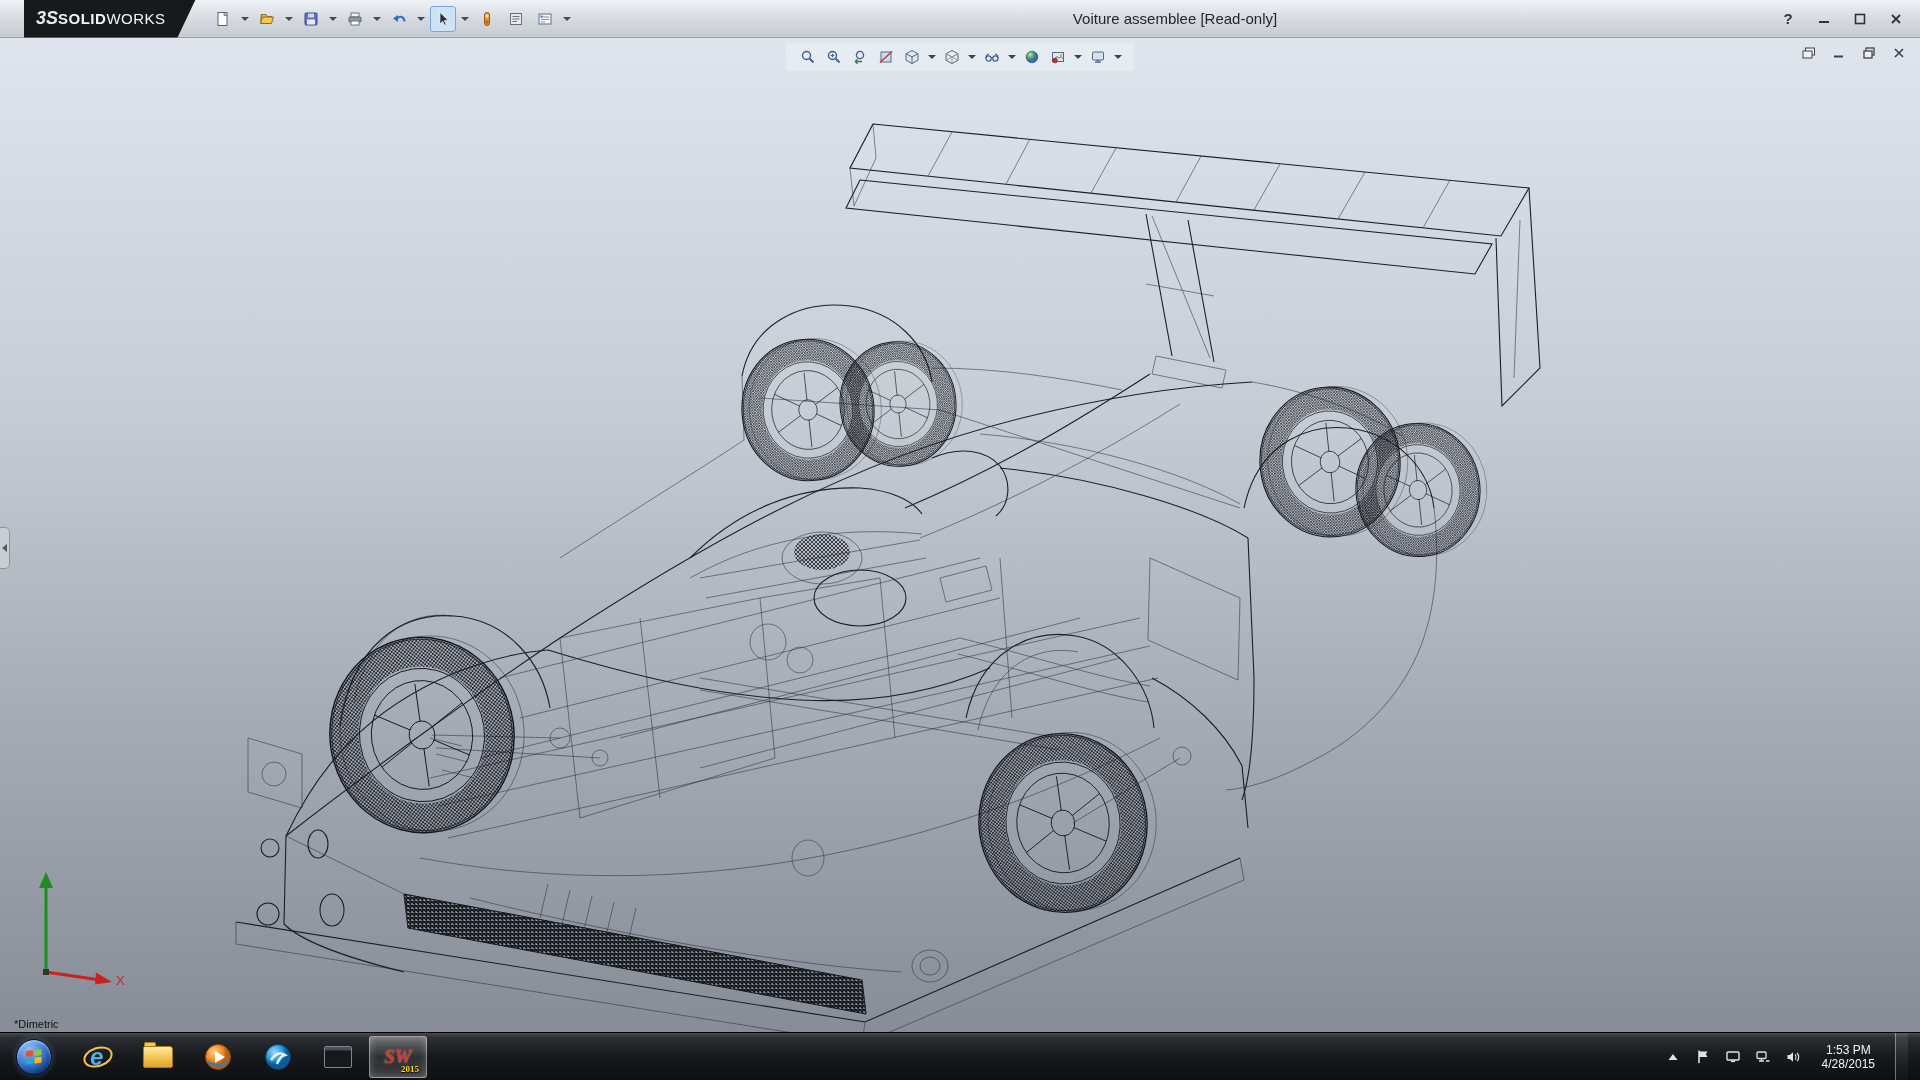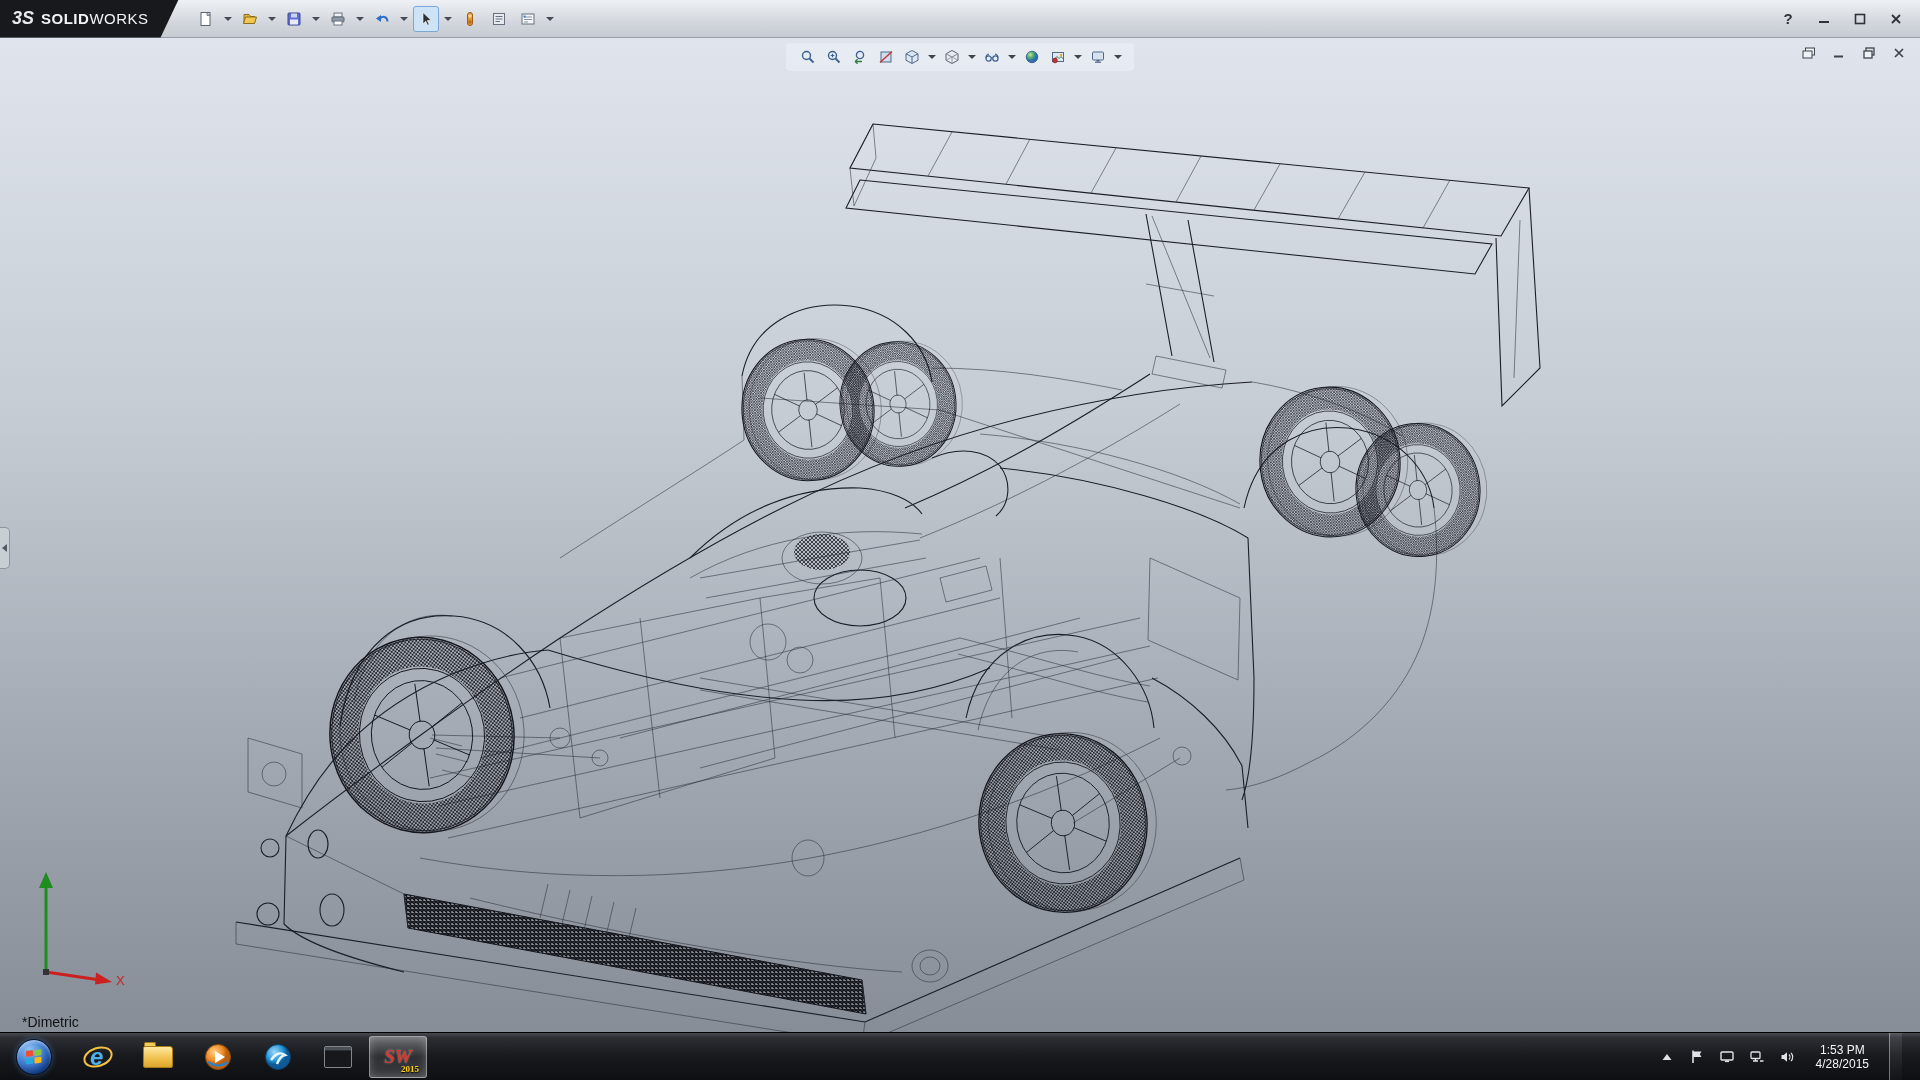--- a/index.html
+++ b/index.html
@@ -11,23 +11,24 @@
 
   
   .titlebar {
     position:absolute; top:0; left:0; right:0; height:38px;
     background:linear-gradient(#eef1f5, #d3d7dd 60%, #c6cbd2);
     border-bottom:1px solid #9aa0a8;
     display:flex; align-items:center;
   }
   .logo {
     height:38px; background:#17191c; color:#fff;
-    display:flex; align-items:center; gap:7px;
+    display:flex; align-items:center; gap:0;
     padding:0 30px 0 12px;
     clip-path:polygon(0 0, 100% 0, calc(100% - 18px) 100%, 0 100%);
+    margin-left:24px;
   }
   .logo-3s { font-size:18px; font-weight:bold; font-style:italic; color:#e8eaee; }
   .brand { font-size:15px; letter-spacing:.5px; color:#f2f4f7; }
   .brand b { font-weight:bold; }
   .tb-tools { display:flex; align-items:center; gap:3px; padding-left:14px; }
   .tbtn {
     width:26px; height:26px; display:flex; align-items:center; justify-content:center;
     border:1px solid transparent; border-radius:3px; background:transparent;
   }
   .tbtn.pressed { background:#cfe3f7; border-color:#7aa7d8; }
@@ -75,21 +76,21 @@
     background:#c9ced5; border:1px solid #8f959d; border-left:none;
     border-radius:0 5px 5px 0; display:flex; align-items:center; justify-content:center;
   }
   .left-tab .arrow {
     width:0; height:0; border-top:4px solid transparent; border-bottom:4px solid transparent;
     border-right:5px solid #555b64;
   }
 
   .triad { position:absolute; left:16px; bottom:40px; }
   .orientation-label {
-    position:absolute; left:14px; bottom:2px; font-size:14px; color:#101216;margin-left:8px;
+    position:absolute; left:14px; bottom:2px; font-size:11px; color:#101216;
   }
 
   
   .taskbar {
     position:absolute; left:0; right:0; bottom:0; height:48px;
     background:linear-gradient(180deg, #484c52 0%, #2b2e33 10%, #17191d 50%, #0d0f12 100%);
     border-top:1px solid #000;
     display:flex; align-items:center;
   }
   .start { width:68px; height:48px; display:flex; align-items:center; justify-content:center; }
@@ -122,21 +123,21 @@
   .console-icon {
     width:28px; height:22px; background:#17181c; border:1px solid #82878e; border-radius:2px;
   }
   .console-icon .bar { height:4px; background:#4c5158; border-bottom:1px solid #2a2d31; }
   .sw-wrap { position:relative; width:36px; height:30px; display:flex; align-items:center; justify-content:center; }
   .sw-glyph { font-size:19px; font-weight:bold; font-style:italic; color:#d6382c; text-shadow:0 0 2px rgba(255,255,255,.5); }
   .sw-badge {
     position:absolute; right:-3px; bottom:-2px; font-size:9px; font-weight:bold; color:#ffd21e;
     text-shadow:0 1px 1px #000;
   }
-  .tray { margin-left:auto; display:flex; align-items:center; gap:12px; padding-right:18px; }
+  .tray { margin-left:auto; display:flex; align-items:center; gap:12px; padding-right:12px; }
   .tray-icon { width:18px; height:16px; display:flex; align-items:center; justify-content:center; }
   .clock { text-align:center; color:#f2f4f6; font-size:12px; line-height:14px; padding:0 8px; }
   .show-desktop {
     width:13px; height:48px; border-left:1px solid rgba(255,255,255,.4);
     background:linear-gradient(rgba(255,255,255,.10), rgba(255,255,255,.02));
   }
 </style>
 </head>
 <body>
 
@@ -208,20 +209,21 @@
       <div class="tbtn">
         <svg width="18" height="18">
           <rect x="3" y="4" width="12" height="10" fill="#f4f6f9" stroke="#66707e"></rect>
           <path d="M5 7 H13 M5 9.5 H13 M5 12 H9" stroke="#8a93a0"></path>
           <rect x="4.5" y="5.5" width="2" height="2" fill="#3a7bd5"></rect>
         </svg>
       </div>
       <span class="dd"></span>
     </div>
 
+    <div class="tb-title">Voiture assemblee [Read-only]</div>
 
     <div class="tb-right">
       <div class="winbtn help-glyph">?</div>
       <div class="winbtn">
         <svg width="12" height="12">
             <rect x="1" y="8" width="10" height="2" fill="#2e3239"></rect>
           </svg>
       </div>
       <div class="winbtn">
         <svg width="12" height="12">

